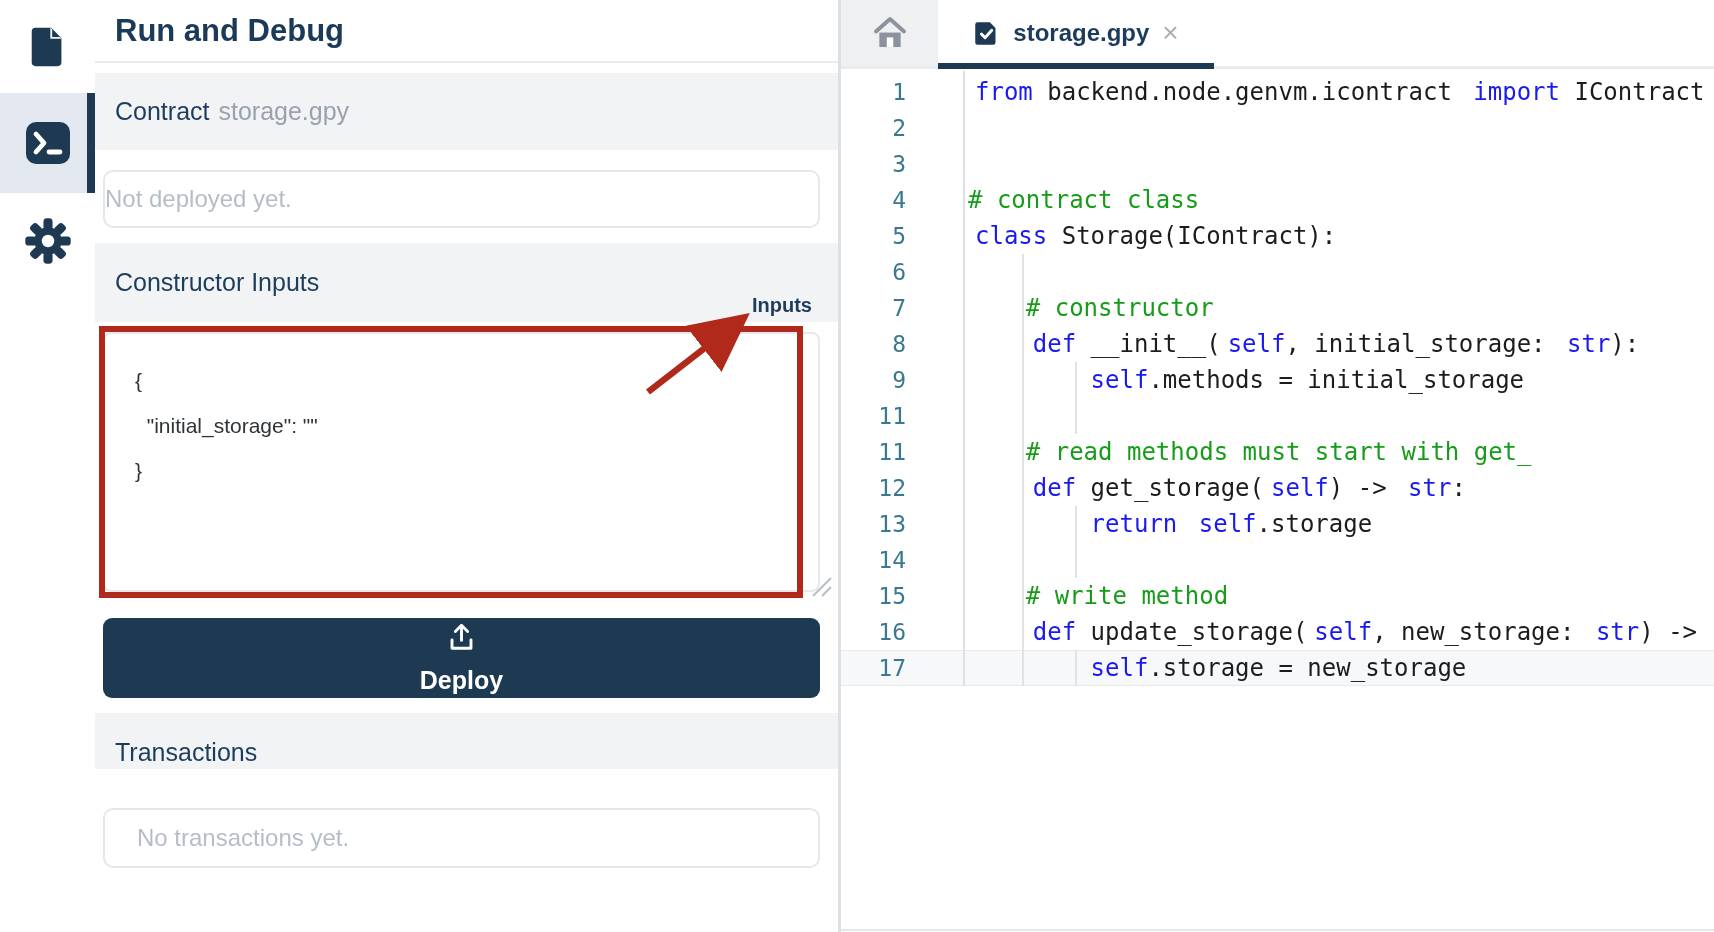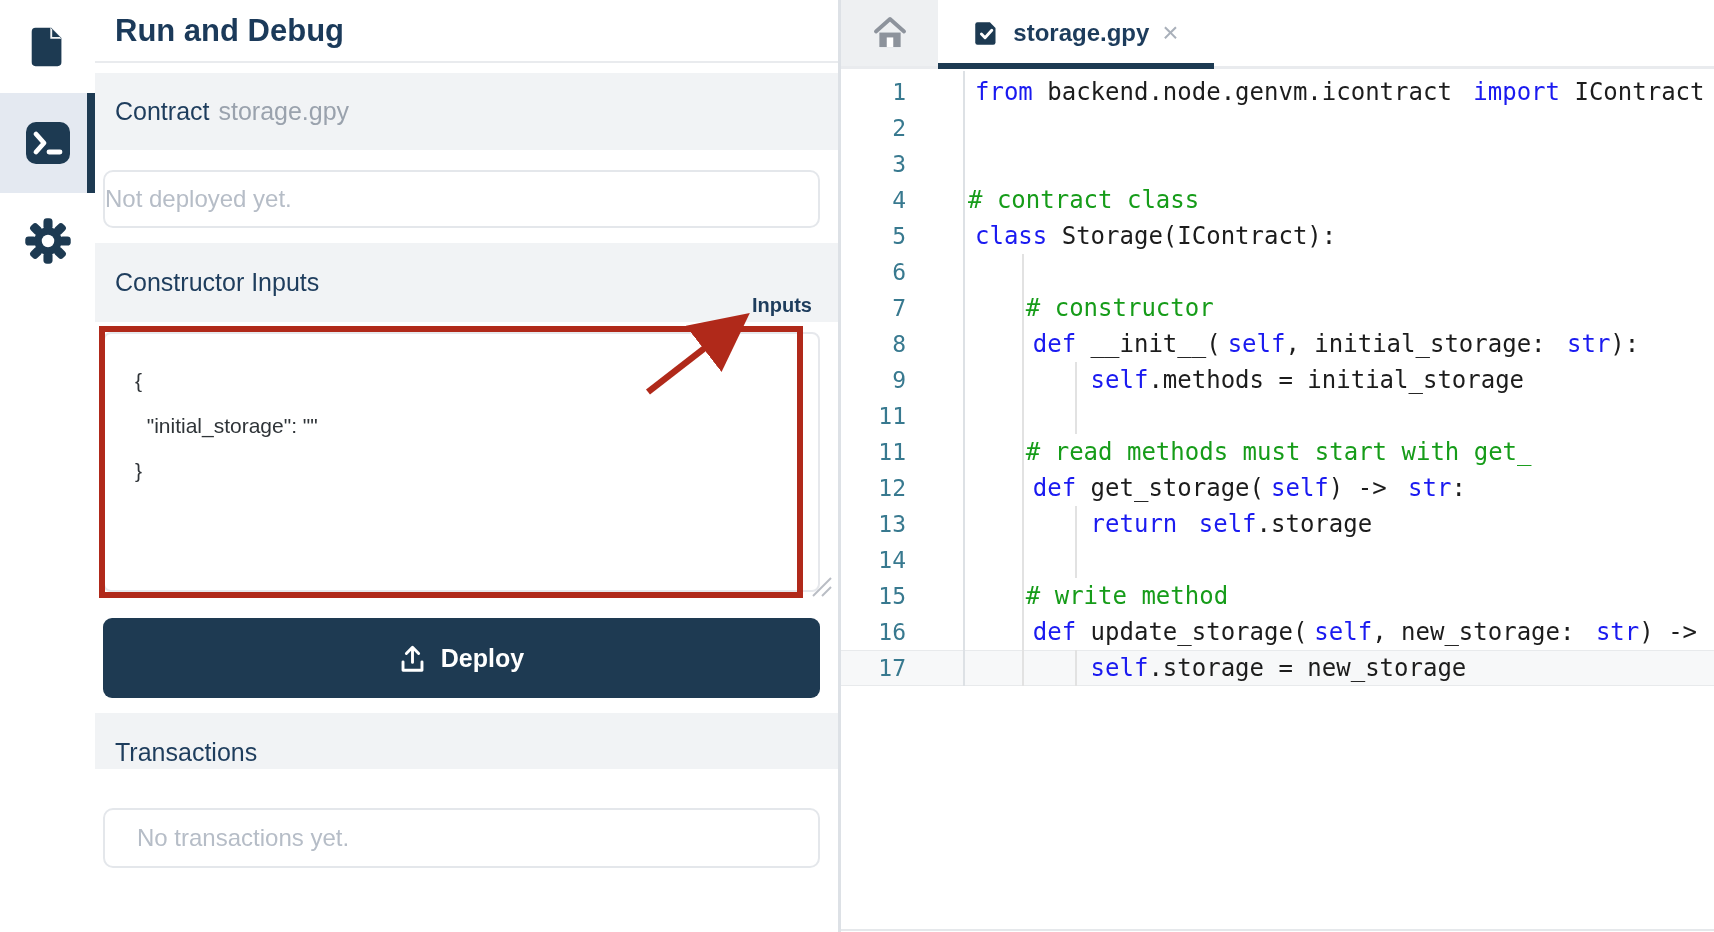--- a/index.html
+++ b/index.html
@@ -31,21 +31,21 @@
   .ctor-input{position:absolute;left:8px;top:332px;width:717px;height:260px;box-sizing:border-box;
               background:#fff;border:2px solid #e6e8ec;border-radius:8px;resize:none;outline:none;
               padding:24px 20px 0 30px;font-family:"Liberation Sans",sans-serif;font-size:21px;
               line-height:45px;color:#2f3438;overflow:hidden;}
   .grip{position:absolute;left:712px;top:576px;}
   .anno-box{position:absolute;left:4px;top:326px;width:704px;height:272px;box-sizing:border-box;
             border:6px solid #b0291a;pointer-events:none;}
   .anno-arrow{position:absolute;left:540px;top:300px;pointer-events:none;}
   .deploy-btn{position:absolute;left:8px;top:618px;width:717px;height:80px;background:#1e3a52;border:none;
               border-radius:9px;display:flex;align-items:center;justify-content:center;gap:15px;cursor:pointer;
-              color:#fff;font-family:"Liberation Sans",sans-serif;font-size:25px;font-weight:700;}
+              color:#fff;font-family:"Liberation Sans",sans-serif;font-size:25px;font-weight:700;flex-direction:column;}
   .band-tx{top:713px;height:56px;}
   .band-tx .blabel{line-height:79px;}
   .box-tx-empty{top:808px;height:60px;padding-left:32px;}
 
   .divider{position:absolute;left:838px;top:0;width:3px;height:932px;background:#dde1e6;}
 
   
   .editor{position:absolute;left:841px;top:0;width:873px;height:932px;background:#fff;overflow:hidden;}
   .tabbar{position:absolute;left:0;top:0;width:100%;height:69px;background:#fff;
           border-bottom:3px solid #e9ebee;box-sizing:border-box;display:flex;}

